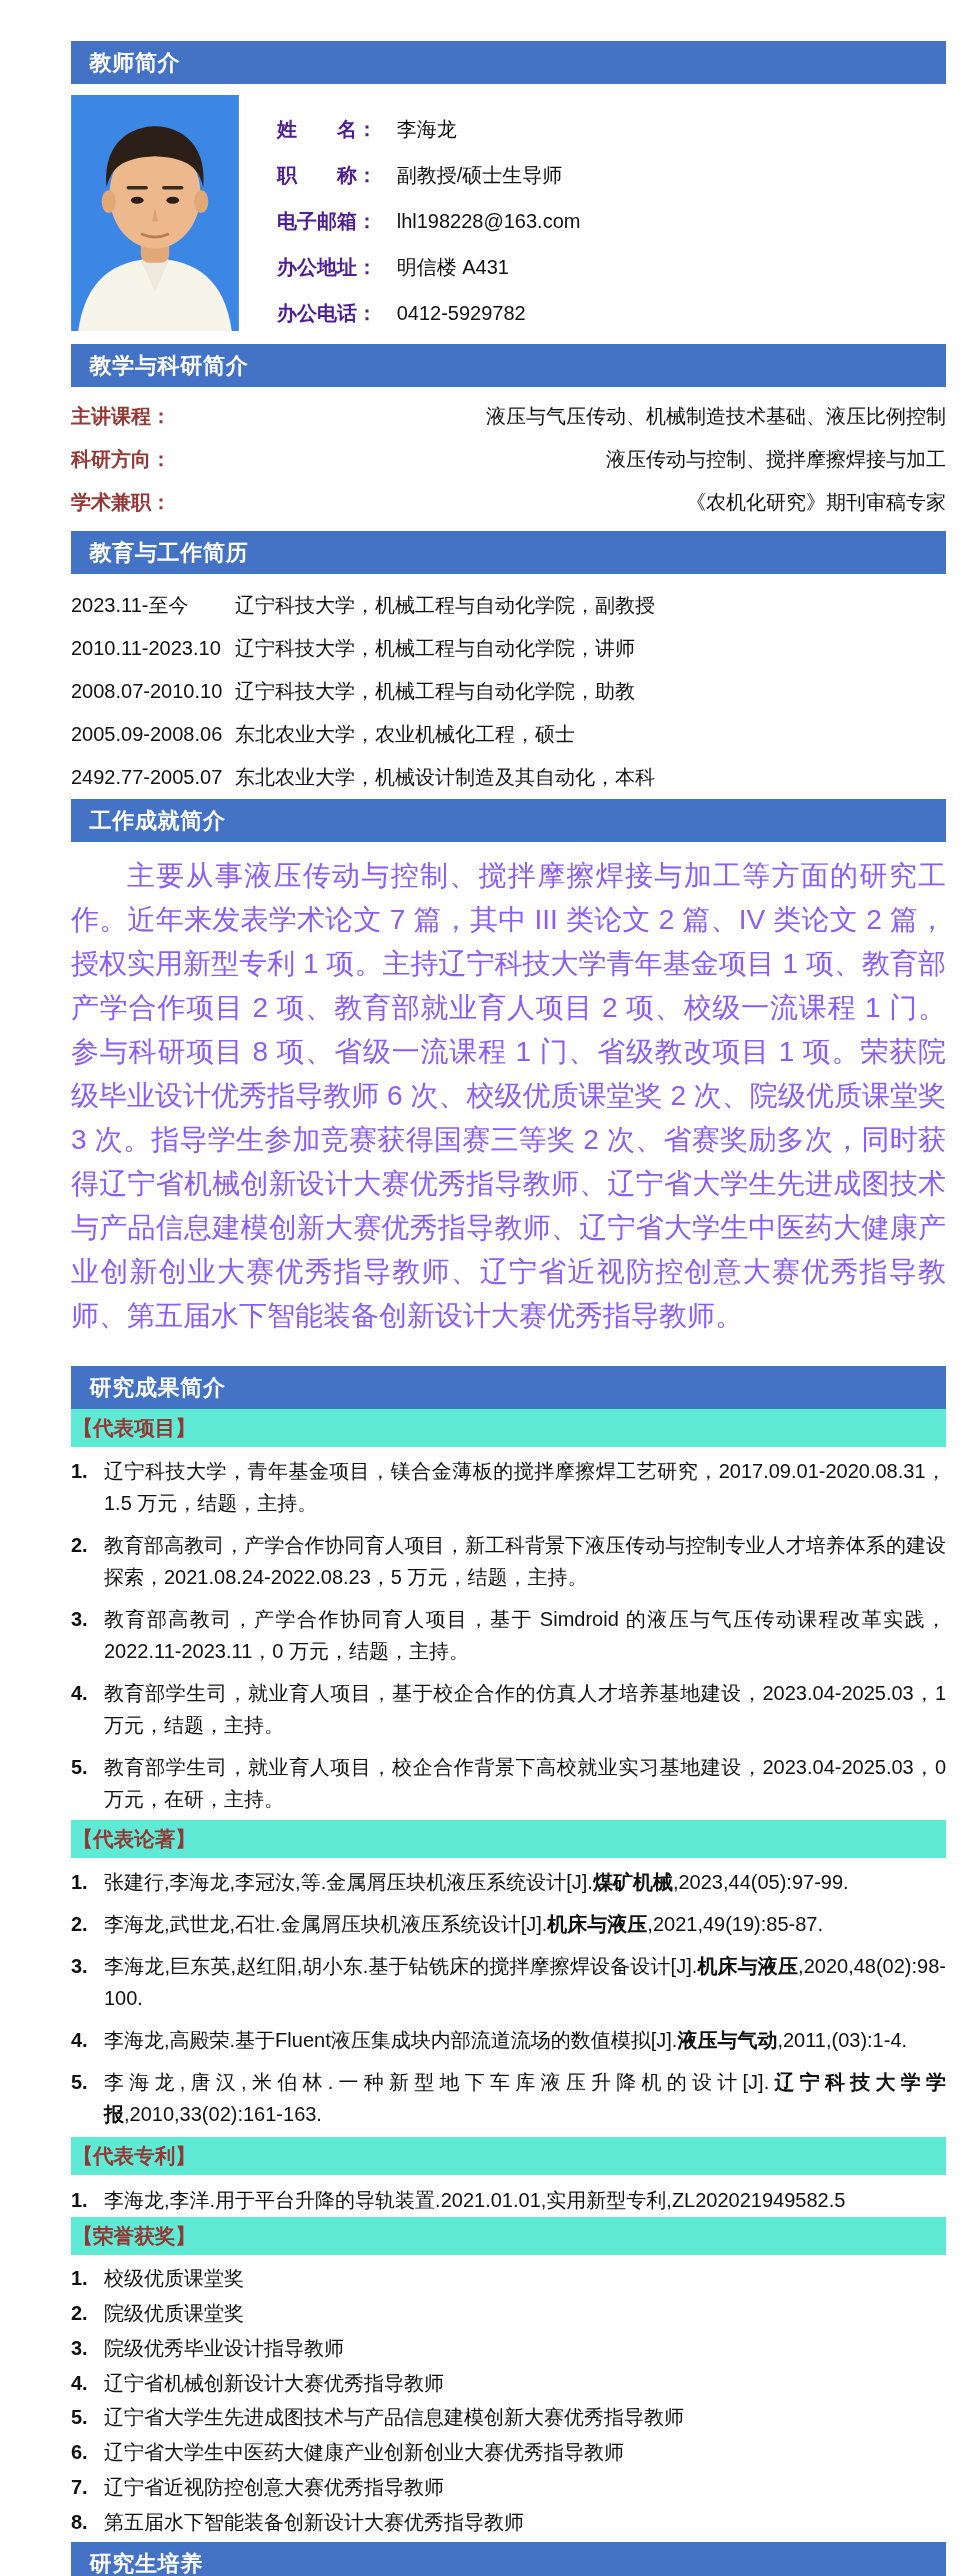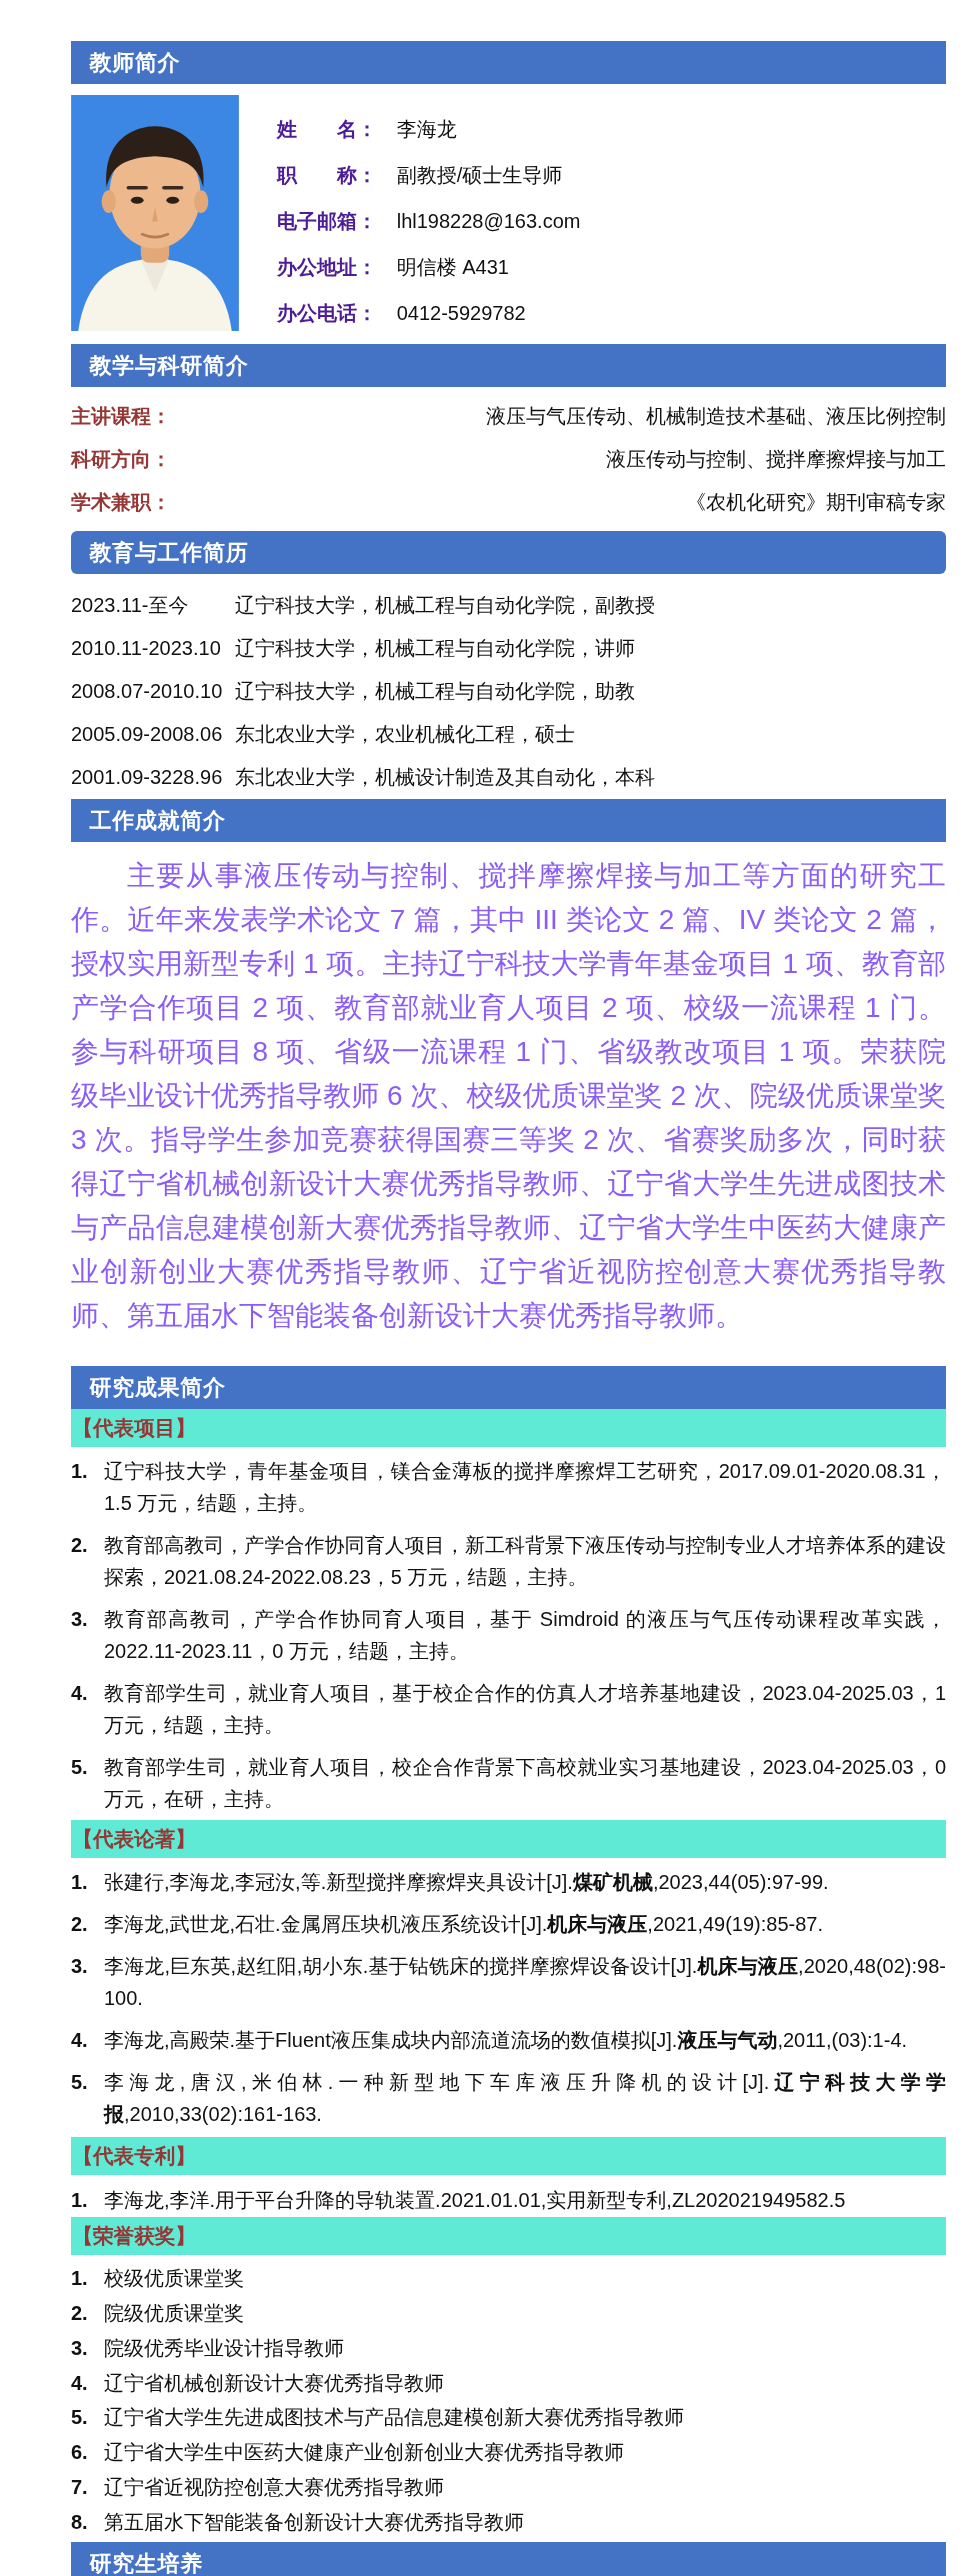--- a/index.html
+++ b/index.html
@@ -10,21 +10,21 @@
   }
   .content{margin-left:71px;width:875px;}
   
   .bar{
     background:#4472C4;color:#ffffff;font-weight:bold;
     font-size:22px;height:43px;line-height:43px;
     padding-left:18.5px;box-sizing:border-box;letter-spacing:0.7px;
   }
   .bar1{margin-top:41px;}
   .bar2{margin-top:7.1px;}
-  .bar3{margin-top:7.1px;border-radius:6px;}
+  .bar3{margin-top:7.1px;}
   .bar4{margin-top:0px;}
   .bar5{margin-top:4.3px;}
   .bar6{margin-top:4.3px;}
   
   .profile{display:flex;margin-top:11.4px;}
   .photo{width:168px;height:236px;flex:0 0 auto;display:block;}
   .fields{margin-left:38px;padding-top:11.4px;}
   .field-row{display:flex;height:46px;align-items:center;font-size:20px;}
   .field-label{color:#4c1d95;font-weight:bold;width:114px;flex:0 0 auto;}
   .field-value{margin-left:5.7px;color:#111;}
@@ -149,21 +149,21 @@
     </div>
     <div class="tl-row">
       <span class="tl-period">2008.07-2010.10</span>
       <span class="tl-detail">辽宁科技大学，机械工程与自动化学院，助教</span>
     </div>
     <div class="tl-row">
       <span class="tl-period">2005.09-2008.06</span>
       <span class="tl-detail">东北农业大学，农业机械化工程，硕士</span>
     </div>
     <div class="tl-row">
-      <span class="tl-period">2001.09-3228.96</span>
+      <span class="tl-period">2492.77-2005.07</span>
       <span class="tl-detail">东北农业大学，机械设计制造及其自动化，本科</span>
     </div>
   </div>
 
   <div class="bar bar4">工作成就简介</div>
   <p class="para">主要从事液压传动与控制、搅拌摩擦焊接与加工等方面的研究工作。近年来发表学术论文 7 篇，其中 III 类论文 2 篇、IV 类论文 2 篇，授权实用新型专利 1 项。主持辽宁科技大学青年基金项目 1 项、教育部产学合作项目 2 项、教育部就业育人项目 2 项、校级一流课程 1 门。参与科研项目 8 项、省级一流课程 1 门、省级教改项目 1 项。荣获院级毕业设计优秀指导教师 6 次、校级优质课堂奖 2 次、院级优质课堂奖 3 次。指导学生参加竞赛获得国赛三等奖 2 次、省赛奖励多次，同时获得辽宁省机械创新设计大赛优秀指导教师、辽宁省大学生先进成图技术与产品信息建模创新大赛优秀指导教师、辽宁省大学生中医药大健康产业创新创业大赛优秀指导教师、辽宁省近视防控创意大赛优秀指导教师、第五届水下智能装备创新设计大赛优秀指导教师。</p>
 
   <div class="bar bar5">研究成果简介</div>
 
   <div class="band band-projects">【代表项目】</div>
@@ -187,21 +187,21 @@
     <div class="nitem">
       <span class="num">5.</span>
       <span class="itext">教育部学生司，就业育人项目，校企合作背景下高校就业实习基地建设，2023.04-2025.03，0 万元，在研，主持。</span>
     </div>
   </div>
 
   <div class="band band-pubs">【代表论著】</div>
   <div class="nlist">
     <div class="nitem">
       <span class="num">1.</span>
-      <span class="itext"><span>张建行,李海龙,李冠汝,等.新型搅拌摩擦焊夹具设计[J].</span><span class="journal">煤矿机械</span><span>,2023,44(05):97-99.</span></span>
+      <span class="itext"><span>张建行,李海龙,李冠汝,等.金属屑压块机液压系统设计[J].</span><span class="journal">煤矿机械</span><span>,2023,44(05):97-99.</span></span>
     </div>
     <div class="nitem">
       <span class="num">2.</span>
       <span class="itext"><span>李海龙,武世龙,石壮.金属屑压块机液压系统设计[J].</span><span class="journal">机床与液压</span><span>,2021,49(19):85-87.</span></span>
     </div>
     <div class="nitem">
       <span class="num">3.</span>
       <span class="itext"><span>李海龙,巨东英,赵红阳,胡小东.基于钻铣床的搅拌摩擦焊设备设计[J].</span><span class="journal">机床与液压</span><span>,2020,48(02):98-100.</span></span>
     </div>
     <div class="nitem">

